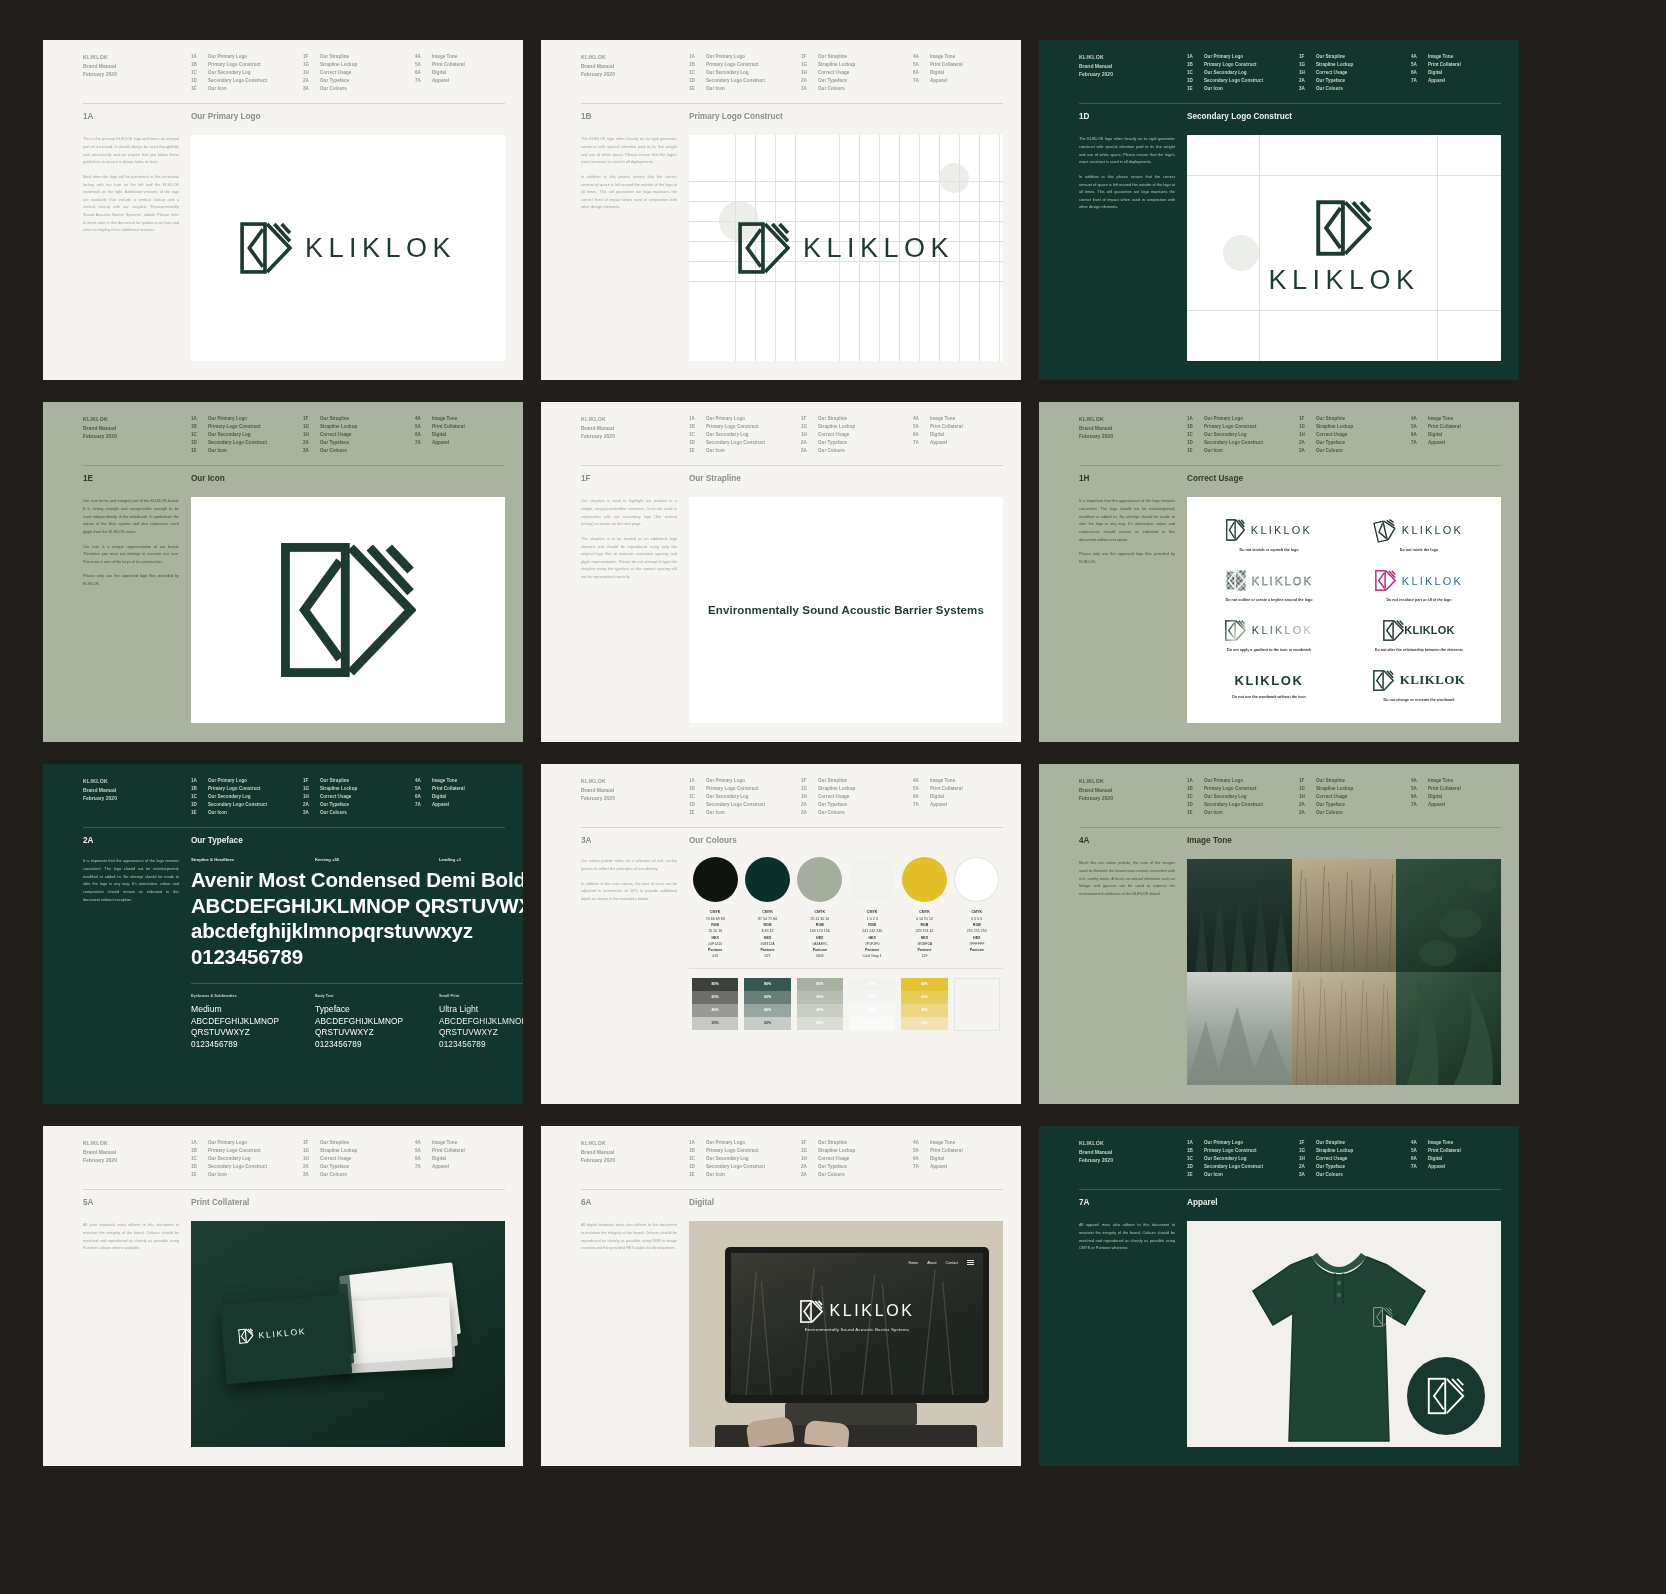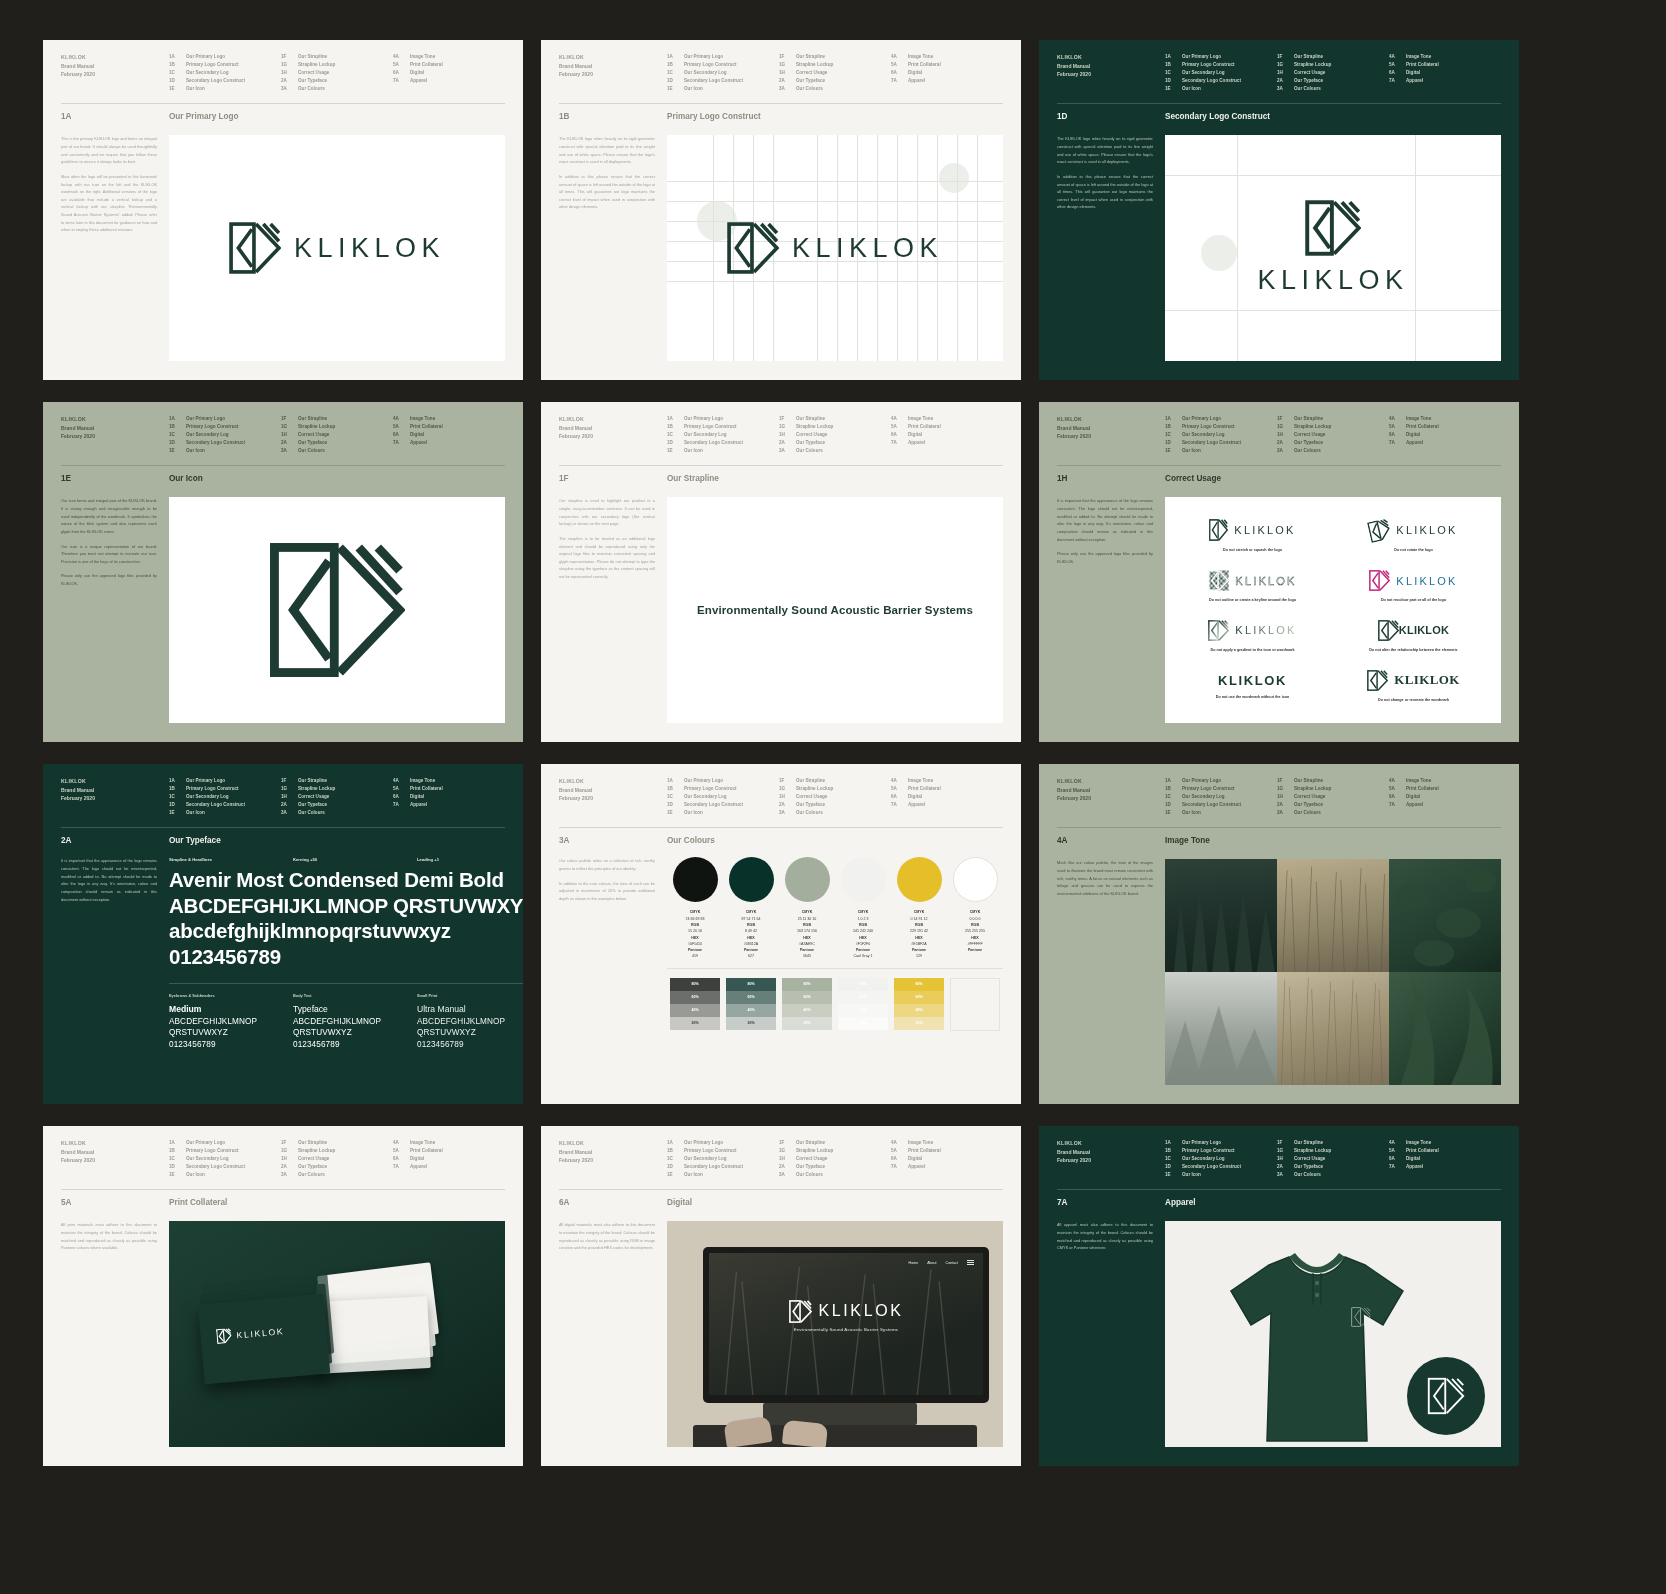--- a/index.html
+++ b/index.html
@@ -10,21 +10,21 @@
     overflow: hidden;
   }
   .grid {
     display: grid;
     grid-template-columns: repeat(3, 480px);
     grid-template-rows: repeat(4, 340px);
     column-gap: 18px;
     row-gap: 22px;
     padding: 40px 43px;
   }
-  .page { position: relative; overflow: hidden; }
+  .page { position: relative; overflow: hidden; padding-left: 22px; }
   .page.light { background: #f5f4f0; }
   .page.dark  { background: #12362d; }
   .page.sage  { background: #a9b3a0; }
 
   
   .phead { display: flex; padding: 13px 18px 0 18px; gap: 0; }
   .brandblk { width: 108px; flex: none; }
   .brandblk .bname { font-size: 5.2px; font-weight: bold; letter-spacing: .3px; line-height: 1.7; }
   .brandblk .bsub { font-size: 5px; font-weight: bold; line-height: 1.7; }
   .idxcols { display: flex; flex: 1; gap: 0; }
@@ -87,21 +87,21 @@
   .metarow .m { font-size: 4.2px; font-weight: bold; color: #dfe6db; }
   .metarow .m1 { width: 124px; }
   .metarow .m2 { width: 124px; }
   .bigtype { color: #ffffff; font-size: 20.5px; font-weight: bold; line-height: 1.24;
              letter-spacing: -0.2px; }
   .typerule { height: 1px; background: #3c5a50; margin: 14px 0 9px 0; }
   .variants { display: flex; }
   .vcol { width: 124px; }
   .vlabel { font-size: 3.9px; font-weight: bold; color: #c9d2c4; margin-bottom: 5px; }
   .vname { font-size: 8.6px; color: #fff; font-weight: normal; line-height: 1.45; }
-  .vname.med { font-weight: bold; }
+  .vname.med { font-weight: normal; }
   .vglyph { font-size: 8.2px; color: #fff; line-height: 1.4; letter-spacing: .1px; }
   .vglyph.ul { opacity: .92; }
 
   
   .colbody { display: flex; padding: 12px 18px 16px 18px; height: 258px; }
   .swatches { flex: 1; display: flex; gap: 0; }
   .swcol { flex: 1; display: flex; flex-direction: column; align-items: center; padding: 0 3px; }
   .dot { width: 45px; height: 45px; border-radius: 50%; }
   .dot.wt { border: 1px solid #e2e2dc; }
   .spec { margin-top: 7px; text-align: center; font-size: 3.6px; line-height: 1.75; color: #3a3a33; }
@@ -978,21 +978,21 @@
           </div>
           <div class="vcol">
             <div class="vlabel">Body Text</div>
             <div class="vname">Typeface</div>
             <div class="vglyph">ABCDEFGHIJKLMNOP</div>
             <div class="vglyph">QRSTUVWXYZ</div>
             <div class="vglyph">0123456789</div>
           </div>
           <div class="vcol">
             <div class="vlabel">Small Print</div>
-            <div class="vname" style="opacity:.9">Ultra Manual</div>
+            <div class="vname" style="opacity:.9">Ultra Light</div>
             <div class="vglyph ul">ABCDEFGHIJKLMNOP</div>
             <div class="vglyph ul">QRSTUVWXYZ</div>
             <div class="vglyph ul">0123456789</div>
           </div>
         </div>
       </div>
     </div>
   </div>
 
   <div class="page light">

